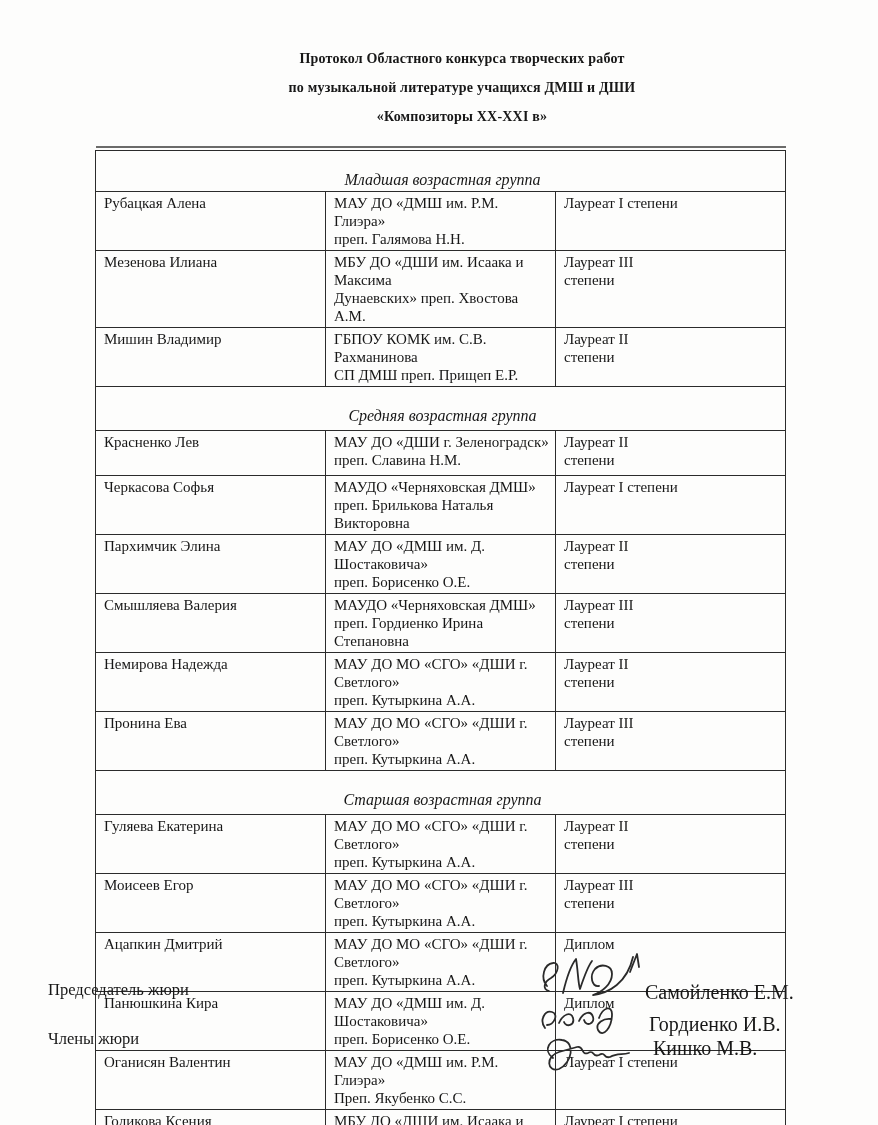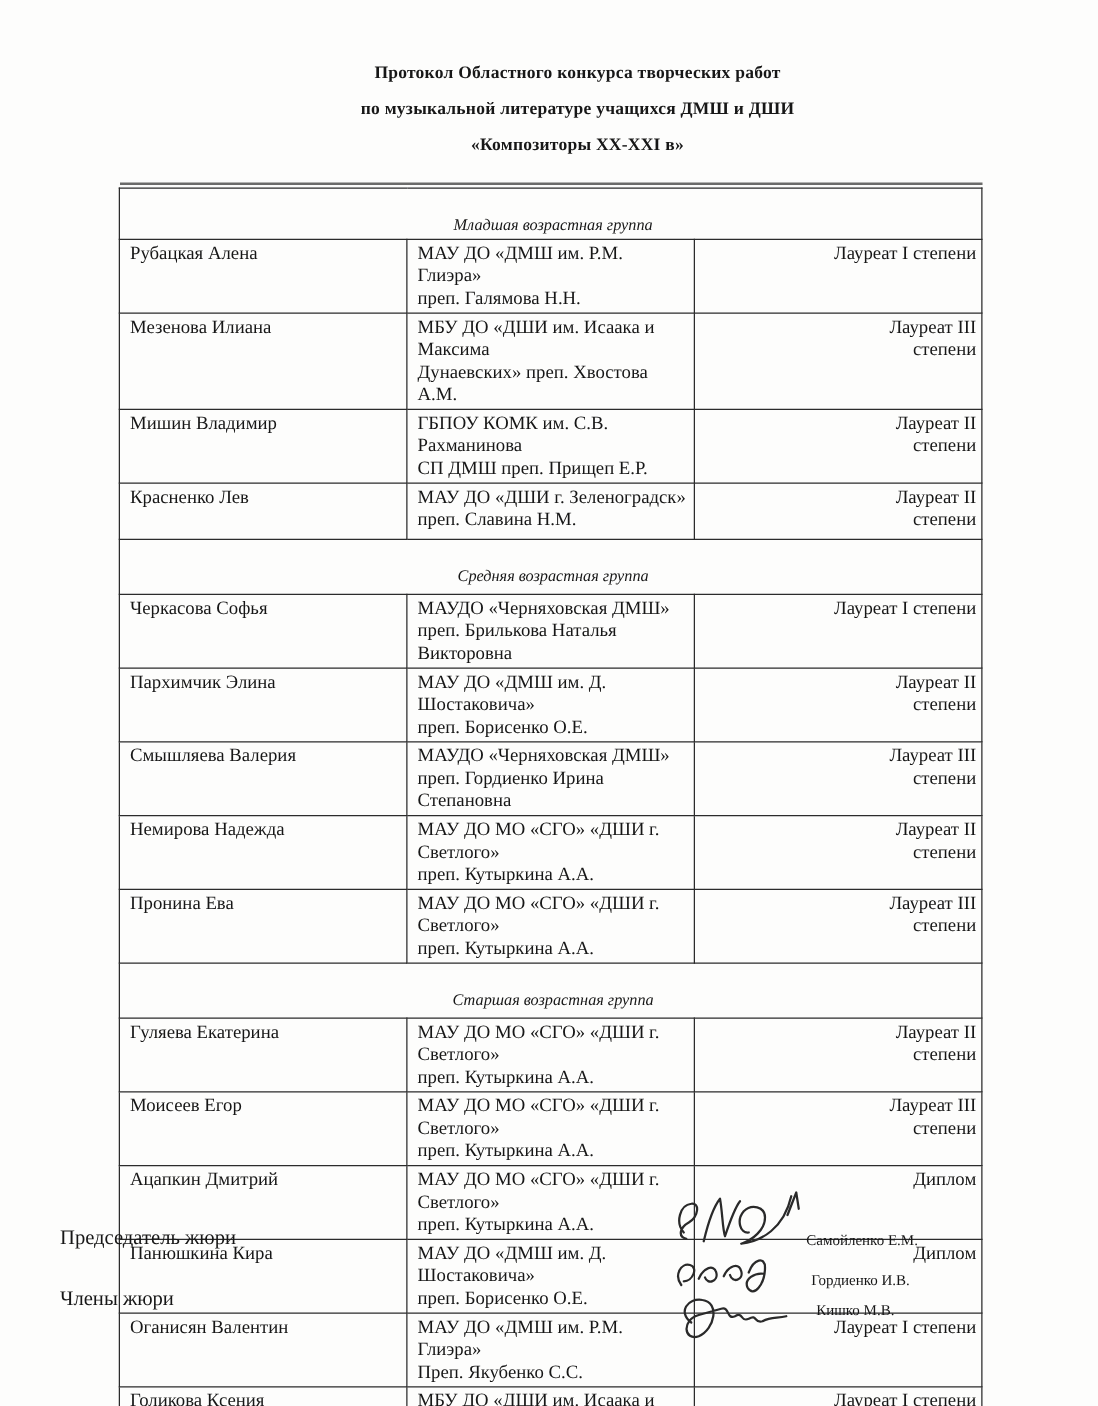--- a/index.html
+++ b/index.html
@@ -35,35 +35,35 @@
   }
   table.results td{
     border:1.6px solid #2b2b2b;
     vertical-align:top;
     padding:2px 4px 2px 8px;
     white-space:pre-line;
     overflow:hidden;
   }
   td.c-name{width:204px;height:40px;}
   td.c-school{width:321px;height:40px;}
-  td.c-award{width:146px;height:40px;text-align:right;padding:2px 3px;}
+  td.c-award{width:146px;height:40px;text-align:left;padding:2px 3px;}
   td.group-cell{
     text-align:center;
     vertical-align:bottom;
     font-style:italic;
-    font-size:13px;
+    font-size:16px;
     padding:15px 4px 2px 4px;
     height:39px;
   }
   td.group-cell.first{padding-top:2px;height:22px;vertical-align:middle;}
   
   .sig-label{position:absolute;font-size:16.5px;line-height:20px;}
   .lbl-chair{top:980px;left:48px;}
   .lbl-members{top:1006px;left:48px;margin-top:23px;}
-  .sig-name{position:absolute;font-size:12px;line-height:20px;}
+  .sig-name{position:absolute;font-size:20px;line-height:20px;}
   .nm-chair{top:982px;left:645px;}
   .nm-member1{top:1014px;left:649px;}
   .nm-member2{top:1038px;left:653px;text-align:center;}
   .sig-scrawls{position:absolute;top:948px;left:533px;width:130px;height:145px;}
   .sig-scrawls path{fill:none;stroke:#2a2a2a;stroke-width:1.8;stroke-linecap:round;stroke-linejoin:round;}
 </style>
 </head>
 <body>
 
 <div class="sheet">
@@ -101,31 +101,31 @@
 
     <tr>
       <td class="c-name">Мишин Владимир</td>
       <td class="c-school">ГБПОУ КОМК им. С.В. Рахманинова
 СП ДМШ преп. Прищеп Е.Р.</td>
       <td class="c-award">Лауреат II
 степени</td>
     </tr>
 
     <tr>
+      <td colspan="3" class="group-cell">
+        <span>Средняя возрастная группа</span>
+      </td>
+    </tr>
+
+    <tr>
       <td class="c-name">Красненко Лев</td>
       <td class="c-school">МАУ ДО «ДШИ г. Зеленоградск»
 преп. Славина Н.М.</td>
       <td class="c-award">Лауреат II
 степени</td>
-    </tr>
-
-    <tr>
-      <td colspan="3" class="group-cell">
-        <span>Средняя возрастная группа</span>
-      </td>
     </tr>
 
     <tr>
       <td class="c-name">Черкасова Софья</td>
       <td class="c-school">МАУДО «Черняховская ДМШ»
 преп. Брилькова Наталья Викторовна</td>
       <td class="c-award">Лауреат I степени</td>
     </tr>
 
     <tr>

